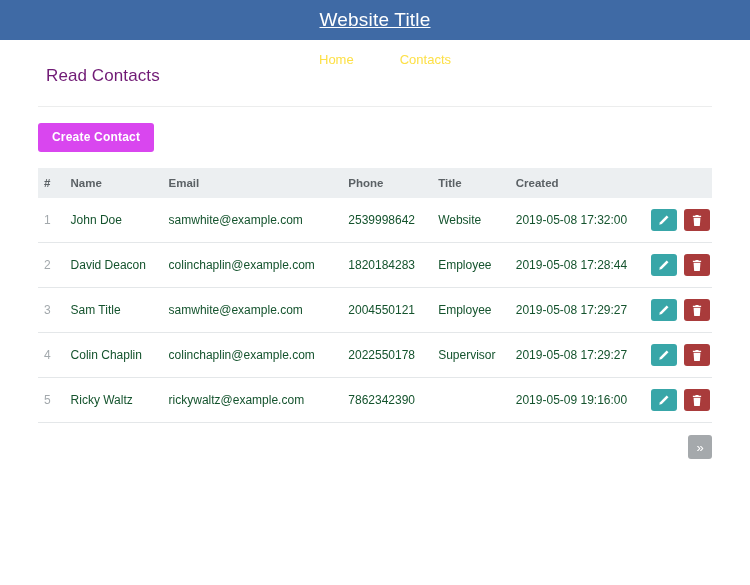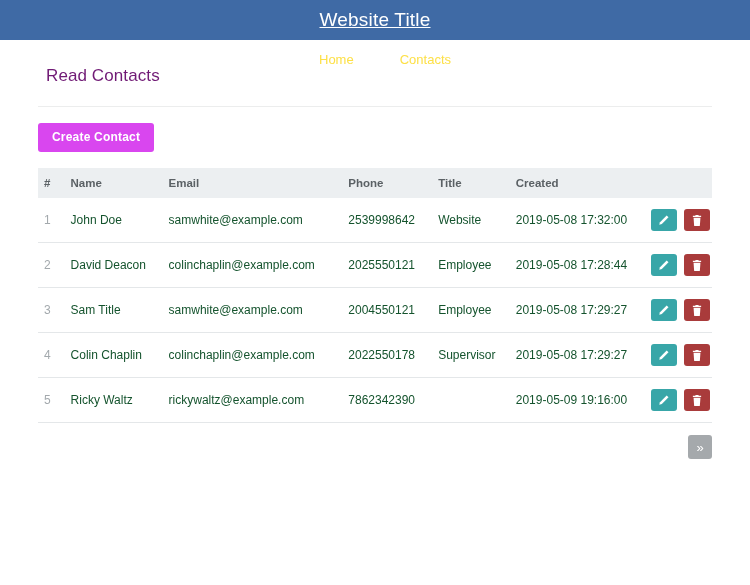--- a/index.html
+++ b/index.html
@@ -252,21 +252,21 @@
                 <path d="M5 0h4l.6 1H13v1.8H1V1h3.4L5 0zM2 4h10l-.8 11.2a.9.9 0 0 1-.9.8H3.7a.9.9 0 0 1-.9-.8L2 4z"></path>
               </svg>
           </button>
         </td>
       </tr>
 
       <tr>
         <td class="idx">2</td>
         <td>David Deacon</td>
         <td>colinchaplin@example.com</td>
-        <td>2025550121</td>
+        <td>1820184283</td>
         <td>Employee</td>
         <td>2019-05-08 17:28:44</td>
         <td class="actions">
           <button class="act-btn act-edit">
             <svg width="11" height="11" viewBox="0 0 16 16" fill="#ffffff" aria-hidden="true">
                 <path d="M12.6 0.7 15.3 3.4 5.6 13.1 1.8 14.2 2.9 10.4 12.6 0.7z"></path>
               </svg>
           </button>
           <button class="act-btn act-del">
             <svg width="10" height="11" viewBox="0 0 14 16" fill="#ffffff" aria-hidden="true">

